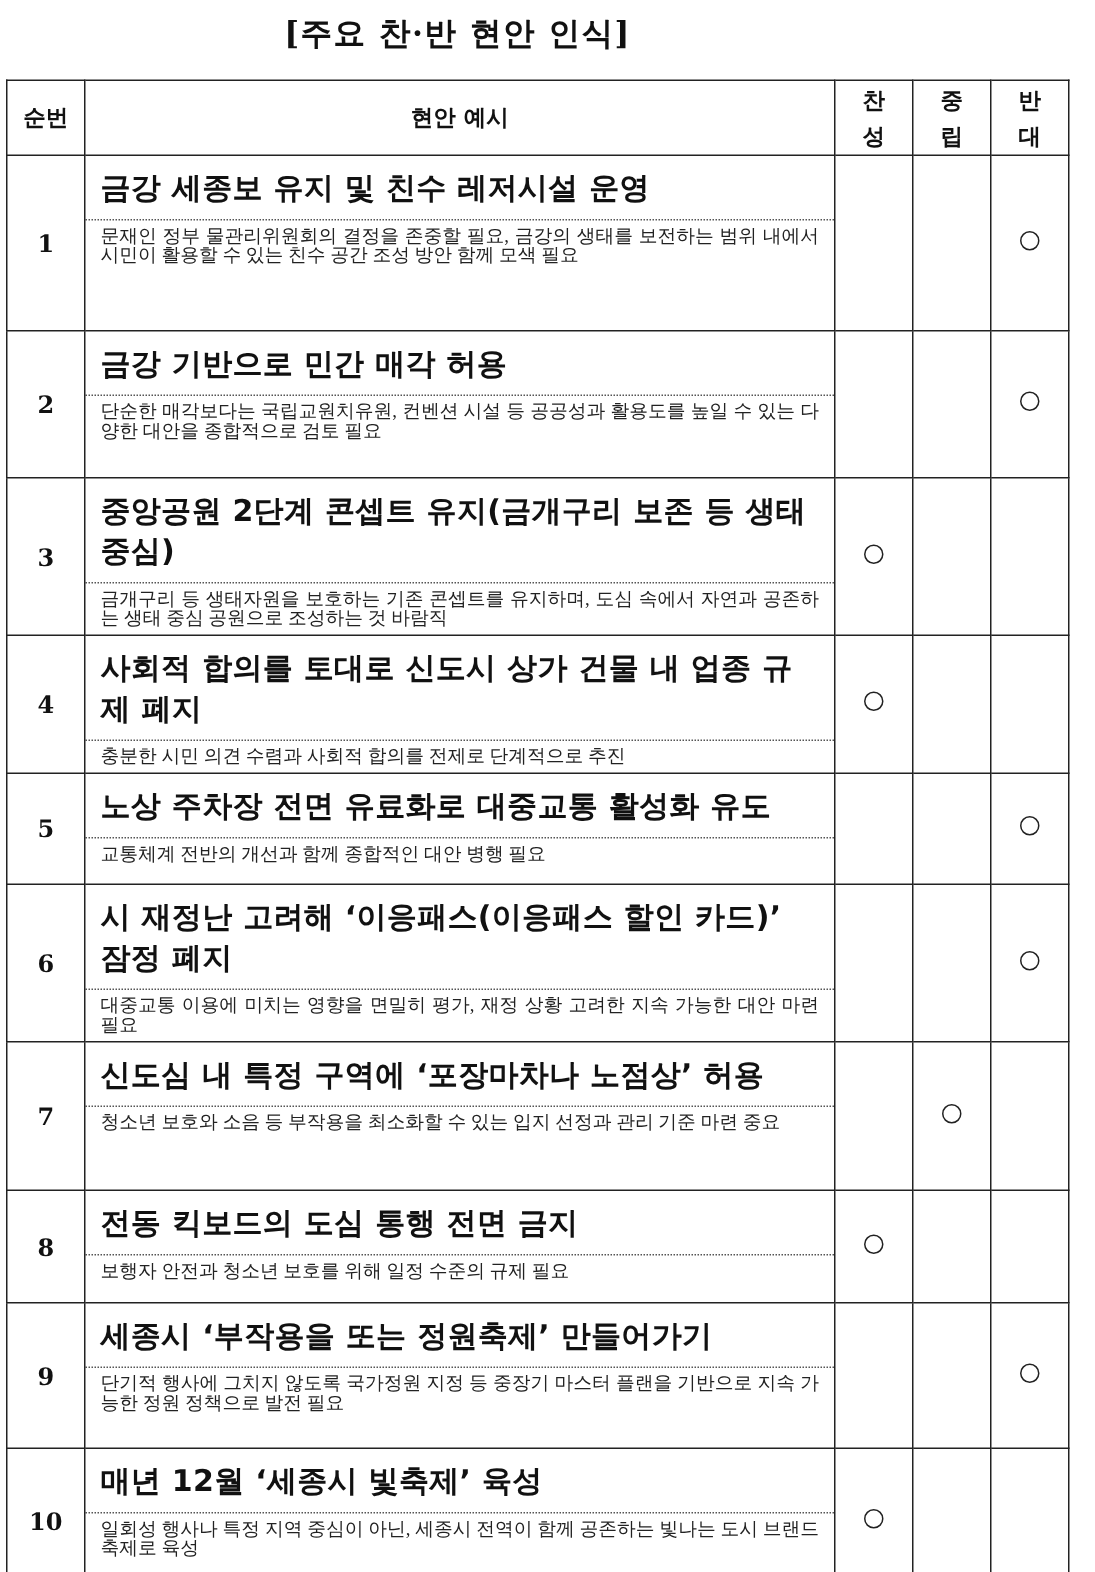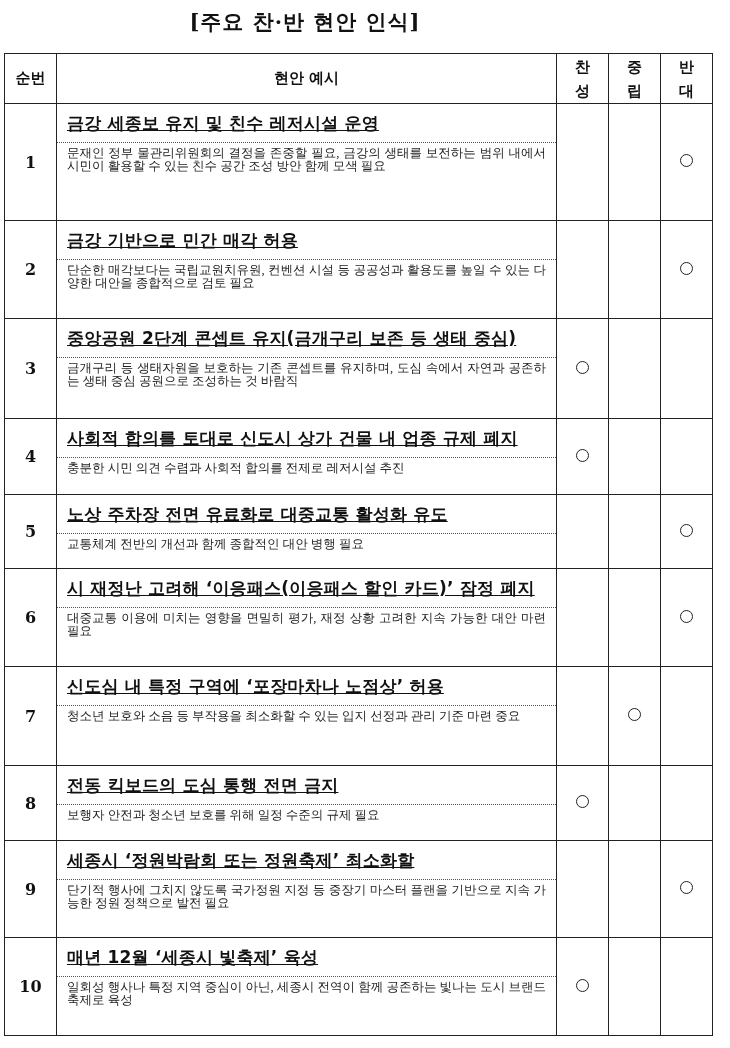--- a/index.html
+++ b/index.html
@@ -9,22 +9,22 @@
            font-size: 21px; font-weight: bold; letter-spacing: 1px; }
   table { position: absolute; top: 53px; left: 4px; width: 708px;
           border-collapse: collapse; table-layout: fixed; }
   td, th { border: 1.5px solid #222; padding: 0; }
   th { font-weight: bold; font-size: 15px; height: 49px; vertical-align: middle; }
   col.c-num { width: 52px; } col.c-issue { width: 500px; }
   col.c-vote { width: 52px; }
   .hdr-vote { line-height: 24px; font-size: 15px; }
   .num { text-align: center; font-size: 16px; font-weight: bold; vertical-align: middle; }
   .issue { vertical-align: top; }
-  .issue-title { font-family: "DejaVu Sans", sans-serif; font-weight: bold; font-size: 17px;
-                 padding: 8px 10px 7px 10px; border-bottom: 1px dotted #555; letter-spacing: 0.2px; text-decoration: underline; }
+  .issue-title { font-family: "DejaVu Sans", sans-serif; font-weight: bold; font-size: 20px;
+                 padding: 8px 10px 7px 10px; border-bottom: 1px dotted #555; letter-spacing: 0.2px; }
   .issue-desc { font-family: Liberation Serif, serif; font-size: 12.5px; line-height: 13px;
                 padding: 4px 10px 4px 10px; color: #222; text-align: justify; }
   .vote { text-align: center; vertical-align: middle; font-size: 14px; }
   .mark { display: inline-block; width: 11px; height: 11px; border: 1px solid #222; border-radius: 50%; }
 </style>
 </head>
 <body>
 
 <div class="title">[주요 찬·반 현안 인식]</div>
 
@@ -82,21 +82,21 @@
           <div class="issue-desc">금개구리 등 생태자원을 보호하는 기존 콘셉트를 유지하며, 도심 속에서 자연과 공존하는 생태 중심 공원으로 조성하는 것 바람직</div>
         </td>
         <td class="vote"><span class="mark"></span></td>
         <td class="vote"></td>
         <td class="vote"></td>
       </tr>
       <tr style="height: 76px;">
         <td class="num">4</td>
         <td class="issue">
           <div class="issue-title">사회적 합의를 토대로 신도시 상가 건물 내 업종 규제 폐지</div>
-          <div class="issue-desc">충분한 시민 의견 수렴과 사회적 합의를 전제로 레저시설 추진</div>
+          <div class="issue-desc">충분한 시민 의견 수렴과 사회적 합의를 전제로 단계적으로 추진</div>
         </td>
         <td class="vote"><span class="mark"></span></td>
         <td class="vote"></td>
         <td class="vote"></td>
       </tr>
       <tr style="height: 74px;">
         <td class="num">5</td>
         <td class="issue">
           <div class="issue-title">노상 주차장 전면 유료화로 대중교통 활성화 유도</div>
           <div class="issue-desc">교통체계 전반의 개선과 함께 종합적인 대안 병행 필요</div>
@@ -131,21 +131,21 @@
           <div class="issue-title">전동 킥보드의 도심 통행 전면 금지</div>
           <div class="issue-desc">보행자 안전과 청소년 보호를 위해 일정 수준의 규제 필요</div>
         </td>
         <td class="vote"><span class="mark"></span></td>
         <td class="vote"></td>
         <td class="vote"></td>
       </tr>
       <tr style="height: 97px;">
         <td class="num">9</td>
         <td class="issue">
-          <div class="issue-title">세종시 ‘정원박람회 또는 정원축제’ 최소화할</div>
+          <div class="issue-title">세종시 ‘부작용을 또는 정원축제’ 만들어가기</div>
           <div class="issue-desc">단기적 행사에 그치지 않도록 국가정원 지정 등 중장기 마스터 플랜을 기반으로 지속 가능한 정원 정책으로 발전 필요</div>
         </td>
         <td class="vote"></td>
         <td class="vote"></td>
         <td class="vote"><span class="mark"></span></td>
       </tr>
       <tr style="height: 98px;">
         <td class="num">10</td>
         <td class="issue">
           <div class="issue-title">매년 12월 ‘세종시 빛축제’ 육성</div>

